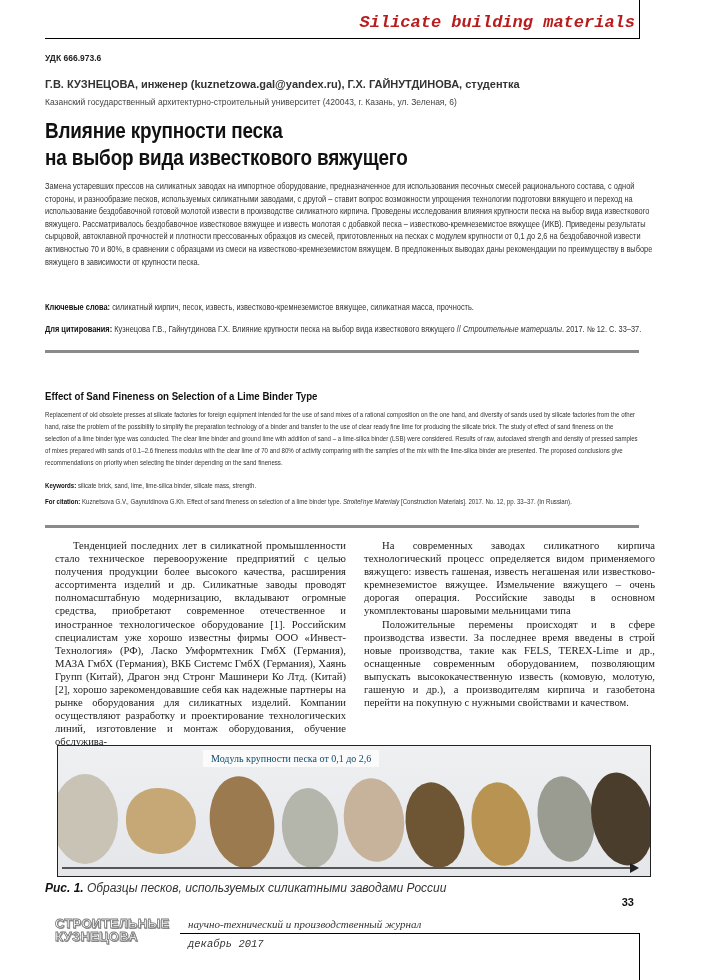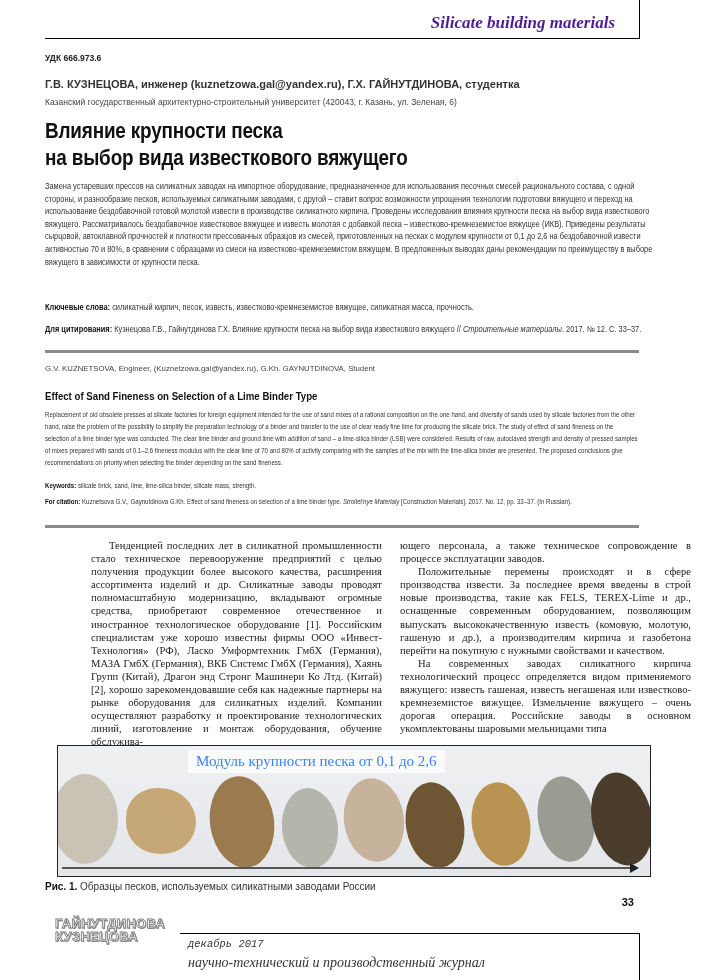--- a/index.html
+++ b/index.html
@@ -1,19 +1,19 @@
 <!DOCTYPE html>
 <html><head>
 <meta charset="utf-8">
 <style>
   html, body { margin:0; padding:0; background:#ffffff; }
   body { width:709px; height:980px; position:relative; overflow:hidden; color:#222; font-family:"Liberation Sans", sans-serif; }
 
   .header-box { position:absolute; left:45px; top:0; width:594px; height:38px; border-right:1.5px solid #000; border-bottom:1.5px solid #000; }
-  .section-title { position:absolute; right:24px; top:13px; font-family:Liberation Serif, serif; font-weight:bold; font-style:italic; font-size:17px; color:#4c1d95; }
+  .section-title { position:absolute; right:4px; top:13px; font-family:Liberation Mono, monospace; font-weight:bold; font-style:italic; font-size:17px; color:#b91c1c; }
 
   .udk { position:absolute; left:45px; top:53px; font-size:8.5px; font-weight:bold; color:#222; }
   .authors { position:absolute; left:45px; top:78px; font-size:11px; color:#333;font-weight:bold; }
   .affil { position:absolute; left:45px; top:97px; font-size:8.5px; color:#444; }
 
   .title-ru { position:absolute; left:45px; top:118px; font-size:21.5px; font-weight:bold; line-height:27px; color:#111; letter-spacing:-0.2px; transform:scaleX(0.88); transform-origin:left top; }
 
   .abstract-ru { position:absolute; left:45px; top:181px; width:680px; font-size:8.2px; line-height:12.6px; color:#333; transform:scaleX(0.905); transform-origin:left top; }
   .kw-ru { position:absolute; left:45px; top:303px; width:680px; font-size:8.2px; color:#333; transform:scaleX(0.905); transform-origin:left top; }
   .cite-ru { position:absolute; left:45px; top:324px; width:680px; font-size:8.2px; line-height:12.6px; color:#333; transform:scaleX(0.905); transform-origin:left top; }
@@ -21,36 +21,36 @@
   .it { font-style:italic; }
 
   .sep { position:absolute; left:45px; width:594px; height:3px; background:#8a8a8a; }
 
   .authors-en { position:absolute; left:45px; top:363px; font-size:7.8px; line-height:12.5px; color:#444; }
   .title-en { position:absolute; left:45px; top:390px; font-size:10.5px; font-weight:bold; color:#111; transform:scaleX(0.92); transform-origin:left top; }
   .abstract-en { position:absolute; left:45px; top:409px; width:720px; font-size:7.4px; line-height:11.9px; color:#333; transform:scaleX(0.825); transform-origin:left top; }
   .kw-en { position:absolute; left:45px; top:481px; width:720px; font-size:7.4px; color:#333; transform:scaleX(0.825); transform-origin:left top; }
   .cite-en { position:absolute; left:45px; top:496px; width:720px; font-size:7.4px; line-height:11.9px; color:#333; transform:scaleX(0.825); transform-origin:left top; }
 
-  .col { position:absolute; top:539px; width:291px; font-family:"Liberation Serif", serif; font-size:10.6px; line-height:13.1px; color:#222; text-align:justify;margin-left:36px; }
+  .col { position:absolute; top:539px; width:291px; font-family:"Liberation Serif", serif; font-size:10.6px; line-height:13.1px; color:#222; text-align:justify; }
   .col p { margin:0; text-indent:18px; }
   .col p.noindent { text-indent:0; }
   .col-left { left:55px; }
   .col-right { left:364px; }
 
   .figure { position:absolute; left:57px; top:745px; width:592px; height:130px; border:1.2px solid #222; background:linear-gradient(180deg,#eef0f2 0%,#e8eaed 60%,#e4e6e9 100%); overflow:hidden; }
-  .fig-label { position:absolute; left:130px; top:4px; background:#fbfbfb; padding:3px 8px; font-family:"Liberation Serif", serif; font-size:15px; color:#3b82f6; }
+  .fig-label { position:absolute; left:145px; top:4px; background:#fbfbfb; padding:3px 8px; font-family:"Liberation Serif", serif; font-size:10px; color:#0c4a6e; }
   .sand { position:absolute; border-radius:50%; }
   .arrow-line { position:absolute; left:4px; top:121px; width:570px; height:2px; background:#555; }
   .arrow-head { position:absolute; left:572px; top:117px; width:0; height:0; border-top:5px solid transparent; border-bottom:5px solid transparent; border-left:9px solid #222; }
 
-  .caption { position:absolute; left:45px; top:881px; font-size:10px; color:#333; }
+  .caption { position:absolute; left:45px; top:881px; font-size:12px; color:#333;font-style:italic; }
 
   .footer-logo { position:absolute; left:55px; top:917px; font-size:13px; font-weight:bold; line-height:13px; color:#fff; letter-spacing:0.3px; -webkit-text-stroke:0.8px #777; text-shadow:1px 1px 0 #999; }
-  .footer-line1 { position:absolute; left:188px; top:918px; font-family:"Liberation Serif", serif; font-style:italic; font-size:14px; color:#333;margin-top:37px; }
+  .footer-line1 { position:absolute; left:188px; top:918px; font-family:"Liberation Serif", serif; font-style:italic; font-size:11px; color:#333; }
   .footer-box { position:absolute; left:180px; top:933px; width:459px; height:47px; border-top:1.5px solid #000; border-right:1.5px solid #000; }
   .footer-date { position:absolute; left:188px; top:938px; font-family:Liberation Mono, monospace; font-style:italic; font-size:10.5px; color:#333; }
   .page-num { position:absolute; right:75px; top:896px; font-size:11px; font-weight:bold; color:#111; }
 </style>
 </head>
 <body>
 
 <div class="header-box">
   <div class="section-title">Silicate building materials</div>
 </div>
@@ -70,21 +70,20 @@
   <span class="label-b">Ключевые слова:</span><span> силикатный кирпич, песок, известь, известково-кремнеземистое вяжущее, силикатная масса, прочность.</span>
 </div>
 
 <div class="cite-ru">
   <span class="label-b">Для цитирования:</span><span> Кузнецова Г.В., Гайнутдинова Г.Х. Влияние крупности песка на выбор вида известкового вяжущего // </span><span class="it">Строительные материалы</span><span>. 2017. № 12. С. 33–37.</span>
 </div>
 
 <div class="sep" style="top:350px;"></div>
 
 <div class="authors-en">
-  <div>G.V. KUZNETSOVA, Engineer, (Kuznetzowa.gal@yandex.ru), G.Kh. GAYNUTDINOVA, Student</div>
 </div>
 
 <div class="title-en">Effect of Sand Fineness on Selection of a Lime Binder Type</div>
 
 <div class="abstract-en">Replacement of old obsolete presses at silicate factories for foreign equipment intended for the use of sand mixes of a rational composition on the one hand, and diversity of sands used by silicate factories from the other hand, raise the problem of the possibility to simplify the preparation technology of a binder and transfer to the use of clear ready fine lime for producing the silicate brick. The study of effect of sand fineness on the selection of a lime binder type was conducted.  The clear lime binder and ground lime with addition of sand – a lime-silica binder (LSB) were considered. Results of raw, autoclaved strength and density of pressed samples of mixes prepared with sands of 0.1–2.6 fineness modulus with the clear lime of 70 and 80% of activity comparing with the samples of the mix with the lime-silica binder are presented. The proposed conclusions give recommendations on priority when selecting the binder depending on the sand fineness.</div>
 
 <div class="kw-en">
   <span class="label-b">Keywords:</span><span> silicate brick, sand, lime, lime-silica binder, silicate mass, strength.</span>
 </div>
 
@@ -92,23 +91,22 @@
   <span class="label-b">For citation:</span><span> Kuznetsova G.V., Gaynutdinova G.Kh. Effect of sand fineness on selection of a lime binder type. </span><span class="it">Stroitel'nye Materialy</span><span> [Construction Materials]. 2017. No. 12, pp. 33–37. (In Russian).</span>
 </div>
 
 <div class="sep" style="top:525px;"></div>
 
 <div class="col col-left">
   <p>Тенденцией последних лет в силикатной промышленности стало техническое перевооружение предприятий с целью получения продукции более высокого качества, расширения ассортимента изделий и др. Силикатные заводы проводят полномасштабную модернизацию, вкладывают огромные средства, приобретают современное отечественное и иностранное технологическое оборудование [1]. Российским специалистам уже хорошо известны фирмы ООО «Инвест-Технология» (РФ), Ласко Умформтехник ГмбХ (Германия), МАЗА ГмбХ (Германия), ВКБ Системс ГмбХ (Германия), Хаянь Групп (Китай), Драгон энд Стронг Машинери Ко Лтд. (Китай) [2], хорошо зарекомендовавшие себя как надежные партнеры на рынке оборудования для силикатных изделий. Компании осуществляют разработку и проектирование технологических линий, изготовление и монтаж оборудования, обучение обслужива-</p>
 </div>
 
 <div class="col col-right">
-  <p class="noindent">ющего персонала, а также техническое сопровождение в процессе эксплуатации заводов.</p>
+  <p>На современных заводах силикатного кирпича технологический процесс определяется видом применяемого вяжущего: известь гашеная, известь негашеная или известково-кремнеземистое вяжущее. Измельчение вяжущего – очень дорогая операция. Российские заводы в основном укомплектованы шаровыми мельницами типа</p>
   <p>Положительные перемены происходят и в сфере производства извести. За последнее время введены в строй новые производства, такие как FELS, TEREX-Lime и др., оснащенные современным оборудованием, позволяющим выпускать высококачественную известь (комовую, молотую, гашеную и др.), а производителям кирпича и газобетона перейти на покупную с нужными свойствами и качеством.</p>
-  <p>На современных заводах силикатного кирпича технологический процесс определяется видом применяемого вяжущего: известь гашеная, известь негашеная или известково-кремнеземистое вяжущее. Измельчение вяжущего – очень дорогая операция. Российские заводы в основном укомплектованы шаровыми мельницами типа</p>
 </div>
 
 <div class="figure">
   <div class="fig-label">Модуль крупности песка от 0,1 до 2,6</div>
   <div class="sand" style="left:-6px;top:28px;width:66px;height:90px;background:#c9c3b6;"></div>
   <div class="sand" style="left:68px;top:42px;width:70px;height:66px;background:#c6a877;border-radius:46% 54% 50% 50%;"></div>
   <div class="sand" style="left:152px;top:30px;width:64px;height:92px;background:#9c7a4f;transform:rotate(-8deg);"></div>
   <div class="sand" style="left:224px;top:42px;width:56px;height:80px;background:#b4b6ac;transform:rotate(-6deg);"></div>
   <div class="sand" style="left:286px;top:32px;width:60px;height:84px;background:#c7b29c;transform:rotate(-8deg);"></div>
   <div class="sand" style="left:348px;top:36px;width:58px;height:86px;background:#6e5634;transform:rotate(-10deg);"></div>
@@ -117,19 +115,19 @@
   <div class="sand" style="left:534px;top:26px;width:60px;height:94px;background:#4b3d2c;transform:rotate(-12deg);"></div>
   <div class="arrow-line"></div>
   <div class="arrow-head"></div>
 </div>
 
 <div class="caption">
   <span class="label-b">Рис. 1.</span><span> Образцы песков, используемых силикатными заводами России</span>
 </div>
 
 <div class="footer-logo">
-  <div>ГАЙНУТДИНОВА</div>
+  <div>СТРОИТЕЛЬНЫЕ</div>
   <div>КУЗНЕЦОВА</div>
 </div>
 <div class="footer-line1">научно-технический и производственный журнал</div>
 <div class="footer-box"></div>
 <div class="footer-date">декабрь 2017</div>
 <div class="page-num">33</div>
 
 </body></html>

